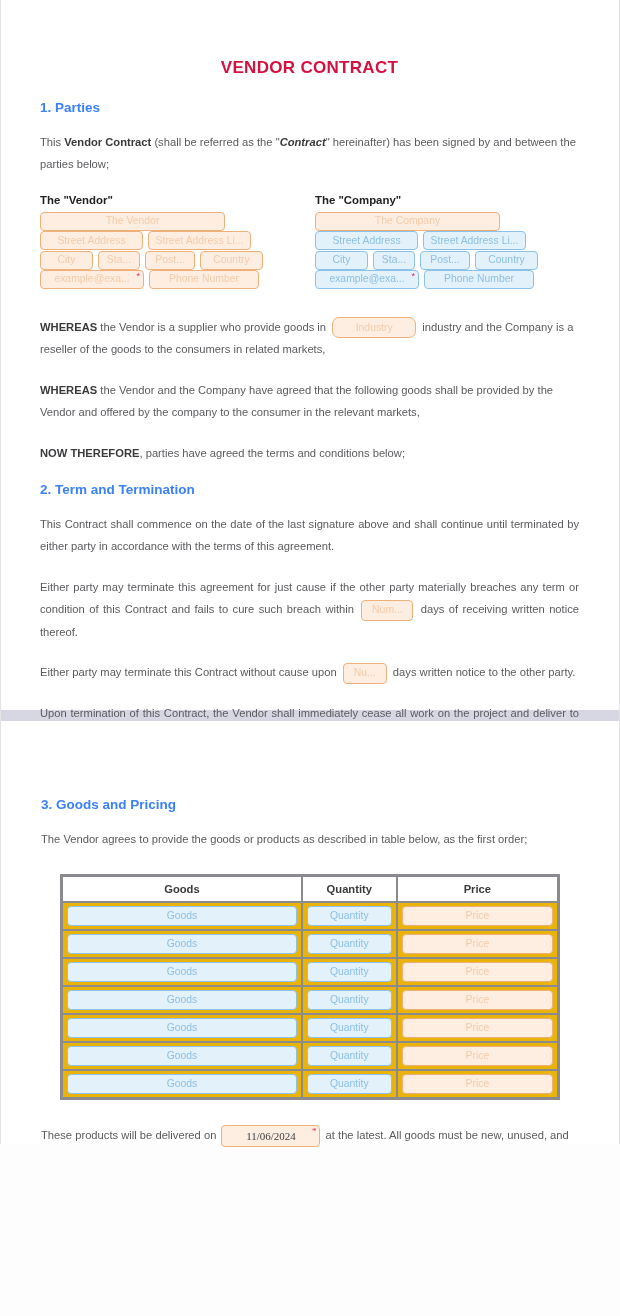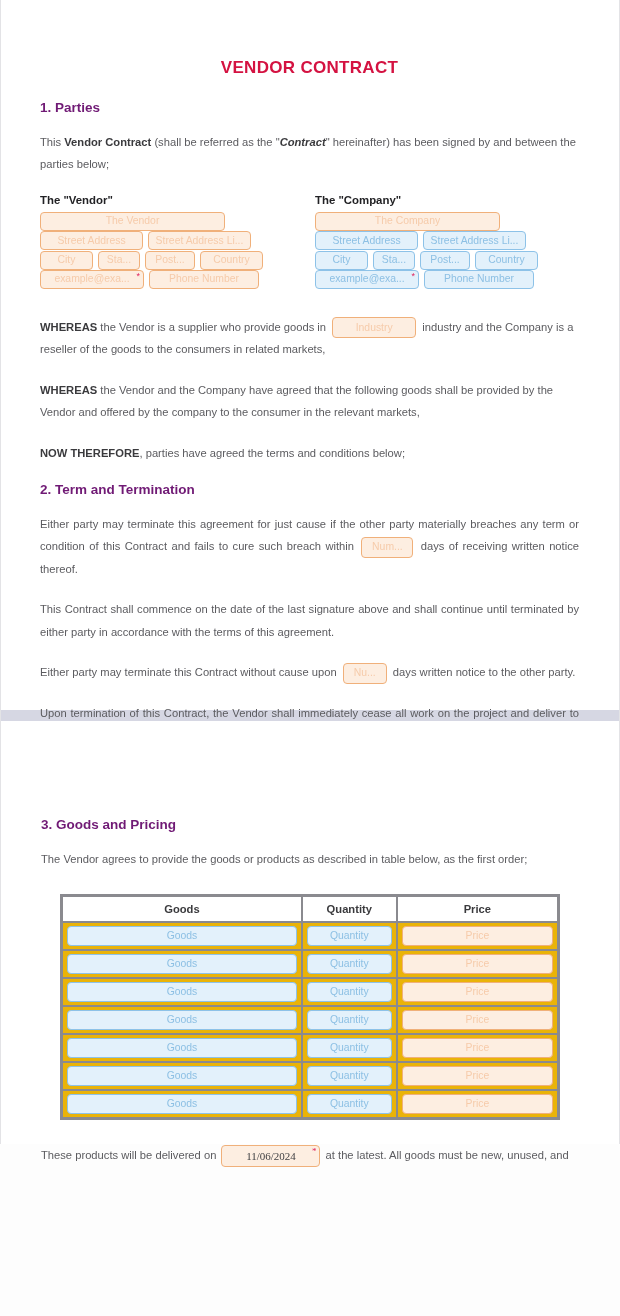--- a/index.html
+++ b/index.html
@@ -18,39 +18,39 @@
 
   
   .page {
     position: relative;
     background: #ffffff;
     border-left: 1px solid #e3e3e6;
     border-right: 1px solid #e3e3e6;
     padding: 0 40px;
   }
   .page-1 { height: 710px; padding-top: 58px; padding-left: 39px; }
-  .page-2 { height: 423px; padding-top: 96px; }
+  .page-2 { height: 423px; padding-top: 76px; }
   .page-gap {
     height: 11px;
     background: #d6d7e3;
     border-left: 1px solid #e3e3e6;
     border-right: 1px solid #e3e3e6;
   }
 
   
   .doc-title {
     text-align: center;
     color: #d41241;
     font-size: 17px;
     font-weight: bold;
     letter-spacing: .3px;
     margin: 0 0 22px 0;
   }
   .sec-head {
-    color: #701a75;
+    color: #3b82f6;
     font-size: 13.5px;
     font-weight: bold;
     margin: 0 0 16px 0;
   }
   p.body {
     color: #5b5b5f;
     font-size: 11.2px;
     line-height: 2.0;
     margin: 0 0 18px 0;
   }
@@ -108,21 +108,21 @@
   .w-full   { width: 185px; }
   .w-half   { width: 103px; }
   .w-city   { width: 53px; }
   .w-state  { width: 42px; }
   .w-post   { width: 50px; text-align: center; }
   .w-ctry   { width: 63px; }
   .w-email  { width: 104px; }
   .w-phone  { width: 110px; }
 
   
-  .fld.inline-industry { width: 84px; height: 21px; margin: 0 3px; }
+  .fld.inline-industry { width: 84px; height: 21px; margin: 0 3px; border-radius: 7px; }
   .fld.inline-num      { width: 52px; height: 21px; margin: 0 3px; }
   .fld.inline-num-sm   { width: 44px; height: 21px; margin: 0 3px; }
   .fld.inline-date     { width: 99px; height: 22px; margin: 9px 2px;
                          color: #3f3f42; font-size: 11px; font-family: Liberation Serif, serif; }
 
   
   .goods-table {
     width: 500px;
     margin: 24px auto 0 auto;
     border-collapse: separate;
@@ -211,23 +211,23 @@
     </div>
 
     <p class="body"><b>WHEREAS</b><span> the Vendor is a supplier who provide goods in </span><span class="fld orange inline-industry">Industry</span><span> industry and the Company is a reseller of the goods to the consumers in related markets,</span></p>
 
     <p class="body"><b>WHEREAS</b><span> the Vendor and the Company have agreed that the following goods shall be provided by the Vendor and offered by the company to the consumer in the relevant markets,</span></p>
 
     <p class="body"><b>NOW THEREFORE</b><span>, parties have agreed the terms and conditions below;</span></p>
 
     <h2 class="sec-head">2. Term and Termination</h2>
 
+    <p class="body just">This Contract shall commence on the date of the last signature above and shall continue until terminated by either party in accordance with the terms of this agreement.</p>
+
     <p class="body just"><span>Either party may terminate this agreement for just cause if the other party materially breaches any term or condition of this Contract and fails to cure such breach within </span><span class="fld orange inline-num">Num...</span><span> days of receiving written notice thereof.</span></p>
-
-    <p class="body just">This Contract shall commence on the date of the last signature above and shall continue until terminated by either party in accordance with the terms of this agreement.</p>
 
     <p class="body just"><span>Either party may terminate this Contract without cause upon </span><span class="fld orange inline-num-sm">Nu...</span><span> days written notice to the other party.</span></p>
 
     <p class="body just">Upon termination of this Contract, the Vendor shall immediately cease all work on the project and deliver to the Company any work product or materials developed or acquired under this Contract. The Company shall pay the vendor for all goods satisfactorily completed and accepted by the Company prior to the effective date of termination.</p>
 
   </div>
 
   <div class="page-gap"></div>
 
   <div class="page page-2">

